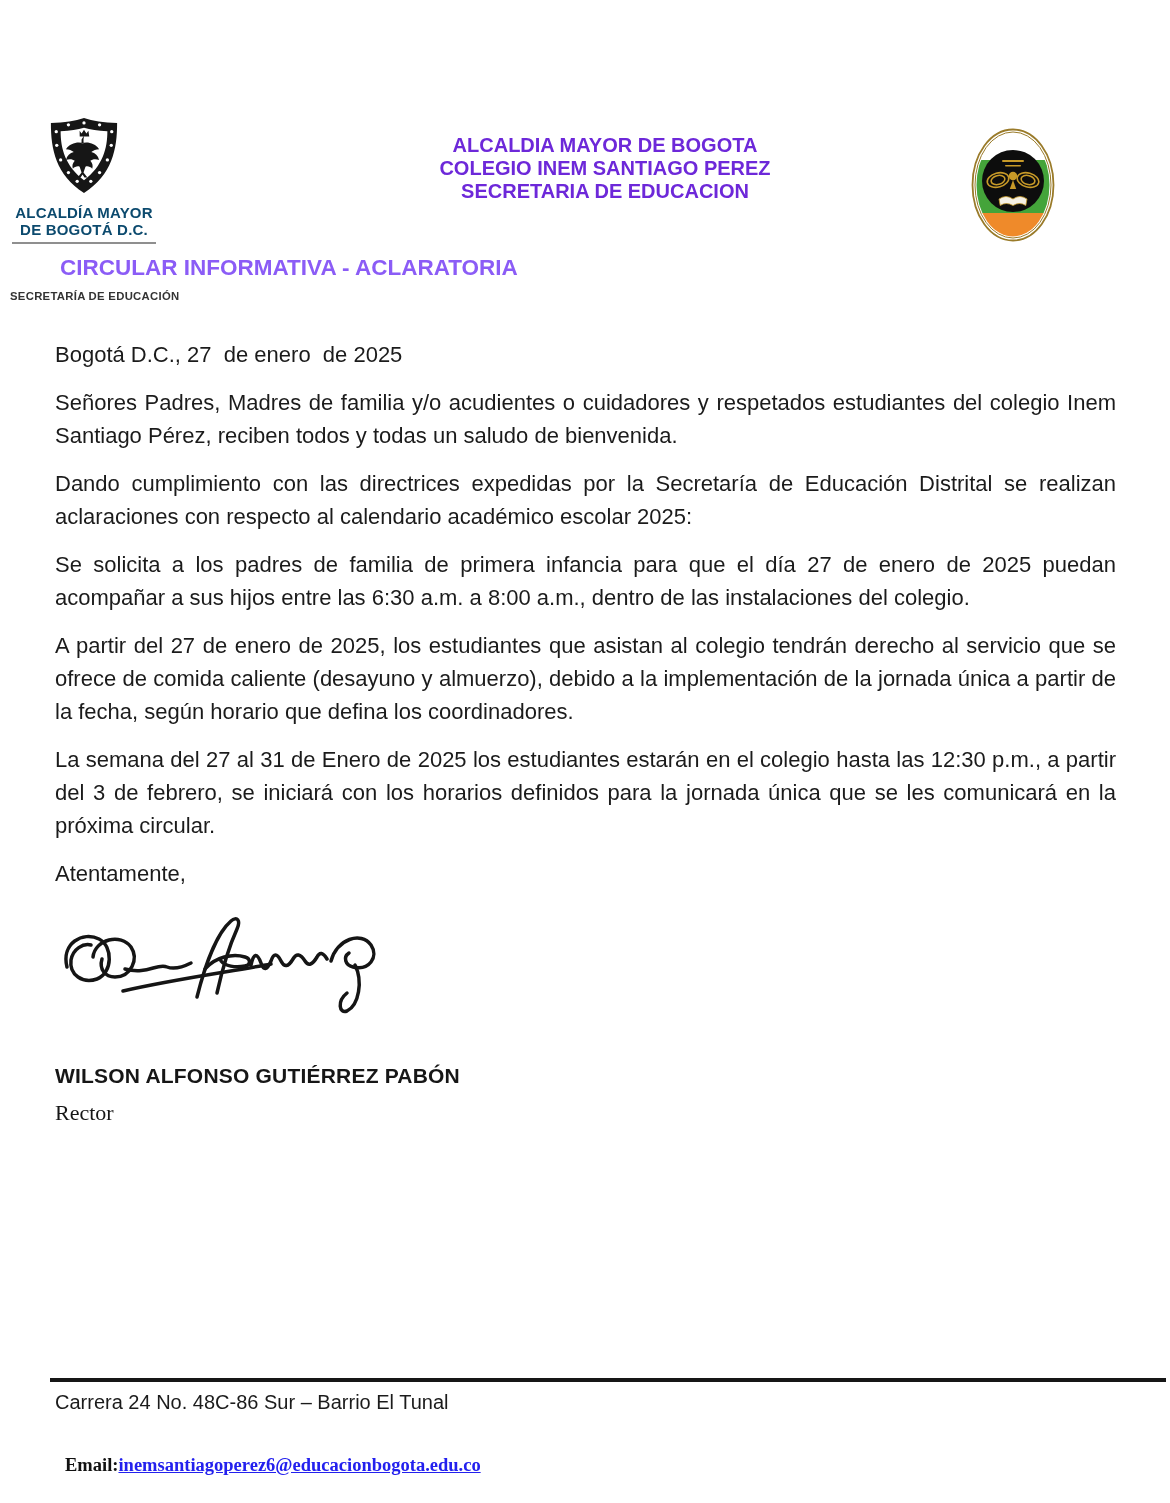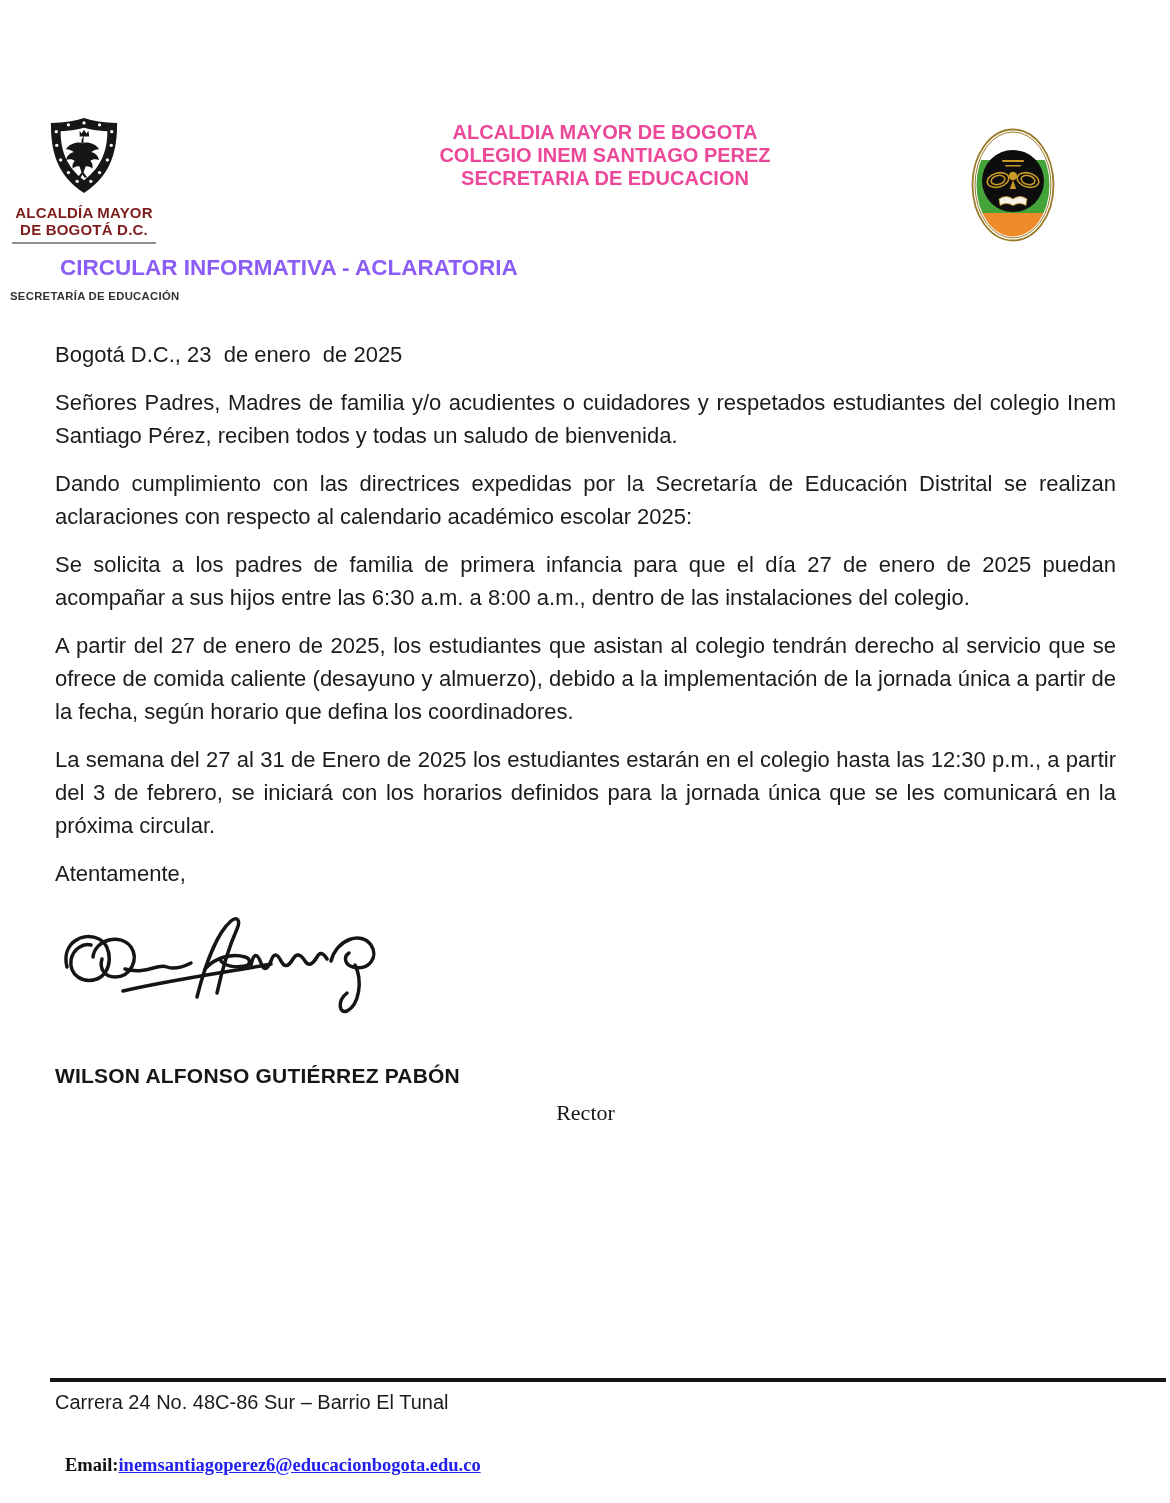--- a/index.html
+++ b/index.html
@@ -6,43 +6,43 @@
   .page{
     position:relative; width:1170px; height:1503px; margin:0 auto;
     background:#ffffff; color:#111;
     font-family:"Liberation Sans", sans-serif;
     overflow:hidden;
   }
 
   
   .logo-left{position:absolute; top:116px; left:10px; width:148px; text-align:center;}
   .logo-left .shield{display:block; margin:0 auto 8px auto;}
-  .logo-left .ll1, .logo-left .ll2{font-weight:bold; font-size:15px; line-height:17px; letter-spacing:.2px; color:#7f1d1d;}
+  .logo-left .ll1, .logo-left .ll2{font-weight:bold; font-size:15px; line-height:17px; letter-spacing:.2px; color:#0c4a6e;}
   .logo-left .ll-divider{border-top:2px solid #8f8f8f; margin:4px 2px 3px 2px;}
   .logo-left .ll3{font-size:11.3px; font-weight:600; letter-spacing:.3px; color:#333; white-space:nowrap;margin-top:46px;}
 
-  .header-center{position:absolute; top:121px; left:45px; width:1120px; text-align:center;
-    font-weight:bold; font-size:20px; line-height:23px; color:#ec4899;}
+  .header-center{position:absolute; top:134px; left:45px; width:1120px; text-align:center;
+    font-weight:bold; font-size:20px; line-height:23px; color:#6d28d9;}
 
   .logo-right{position:absolute; top:127px; left:971px; width:84px; height:116px;}
 
   .doc-title{position:absolute; top:255px; left:60px; width:1120px; text-align:left;
     font-weight:bold; font-size:22.5px; color:#8b5cf6;}
 
   
   .content{position:absolute; top:338px; left:55px; width:1061px;
     font-size:22px; line-height:33px; color:#1b1b1b;}
   .content p{margin:0 0 15px 0; text-align:justify;}
   .content p.date-line{white-space:pre-wrap; text-align:left;}
   .content p.bold-par{font-weight:bold;}
   .content p.closing{text-align:left;}
 
   .signature-wrap{margin:6px 0 10px 0; height:122px;}
   .signer-name{font-weight:bold; font-size:21px; letter-spacing:.2px; margin-top:32px; color:#161616;}
-  .signer-role{font-family:"Liberation Serif", serif; font-size:22px; margin-top:4px; color:#161616;text-align:center;}
+  .signer-role{font-family:"Liberation Serif", serif; font-size:22px; margin-top:4px; color:#161616;}
 
   
   .footer-rule{position:absolute; top:1378px; left:50px; width:1116px; height:0;
     border-top:4px solid #161616;}
   .footer-address{position:absolute; top:1391px; left:55px; font-size:20px; color:#1b1b1b;}
   .footer-email{position:absolute; top:1455px; left:65px;
     font-family:"Liberation Serif", serif; font-weight:bold; font-size:18.5px; color:#111;}
   .footer-email a{color:#2320ee; text-decoration:underline; cursor:pointer;}
 </style>
 </head>
@@ -111,21 +111,21 @@
         <rect x="31" y="33" width="22" height="2" rx="1"></rect>
         <rect x="34" y="38" width="16" height="1.6" rx="0.8"></rect>
       </g>
       <path d="M28 72 q7 -5 14 0 q7 -5 14 0 l-1.2 6.5 q-6 -4 -12.8 0 q-6.8 -4 -12.8 0 z" fill="#f4f0e4" stroke="#c79a28" stroke-width="0.8"></path>
     </svg>
   </div>
 
   <div class="doc-title">CIRCULAR INFORMATIVA - ACLARATORIA</div>
 
   <div class="content">
-    <p class="date-line">Bogotá D.C., 23  de enero  de 2025</p>
+    <p class="date-line">Bogotá D.C., 27  de enero  de 2025</p>
     <p>Señores Padres, Madres de familia y/o acudientes o cuidadores y respetados estudiantes del colegio Inem Santiago Pérez, reciben todos y todas un saludo de bienvenida.</p>
     <p>Dando cumplimiento con las directrices expedidas por la Secretaría de Educación Distrital se realizan aclaraciones con respecto al calendario académico escolar 2025:</p>
     <p>Se solicita a los padres de familia de primera infancia para que el día 27 de enero de 2025 puedan acompañar a sus hijos entre las 6:30 a.m. a 8:00 a.m., dentro de las instalaciones del colegio.</p>
     <p>A partir del 27 de enero de 2025, los estudiantes que asistan al colegio tendrán derecho al servicio que se ofrece de comida caliente (desayuno y almuerzo), debido a la implementación de la jornada única a partir de la fecha, según horario que defina los coordinadores.</p>
     <p>La semana del 27 al 31 de Enero de 2025 los estudiantes estarán en el colegio hasta las 12:30 p.m., a partir del 3 de febrero, se iniciará con los horarios definidos para la jornada única que se les comunicará en la próxima circular.</p>
     <p class="closing">Atentamente,</p>
 
     <div class="signature-wrap">
       <svg width="330" height="120" viewBox="0 0 330 120" fill="none" stroke="#151515" stroke-width="3.5" stroke-linecap="round">
         <path d="M12 62 C6 38 28 26 44 34 C58 41 58 68 42 74 C28 79 14 70 16 55 C18 44 28 38 36 40"></path>

